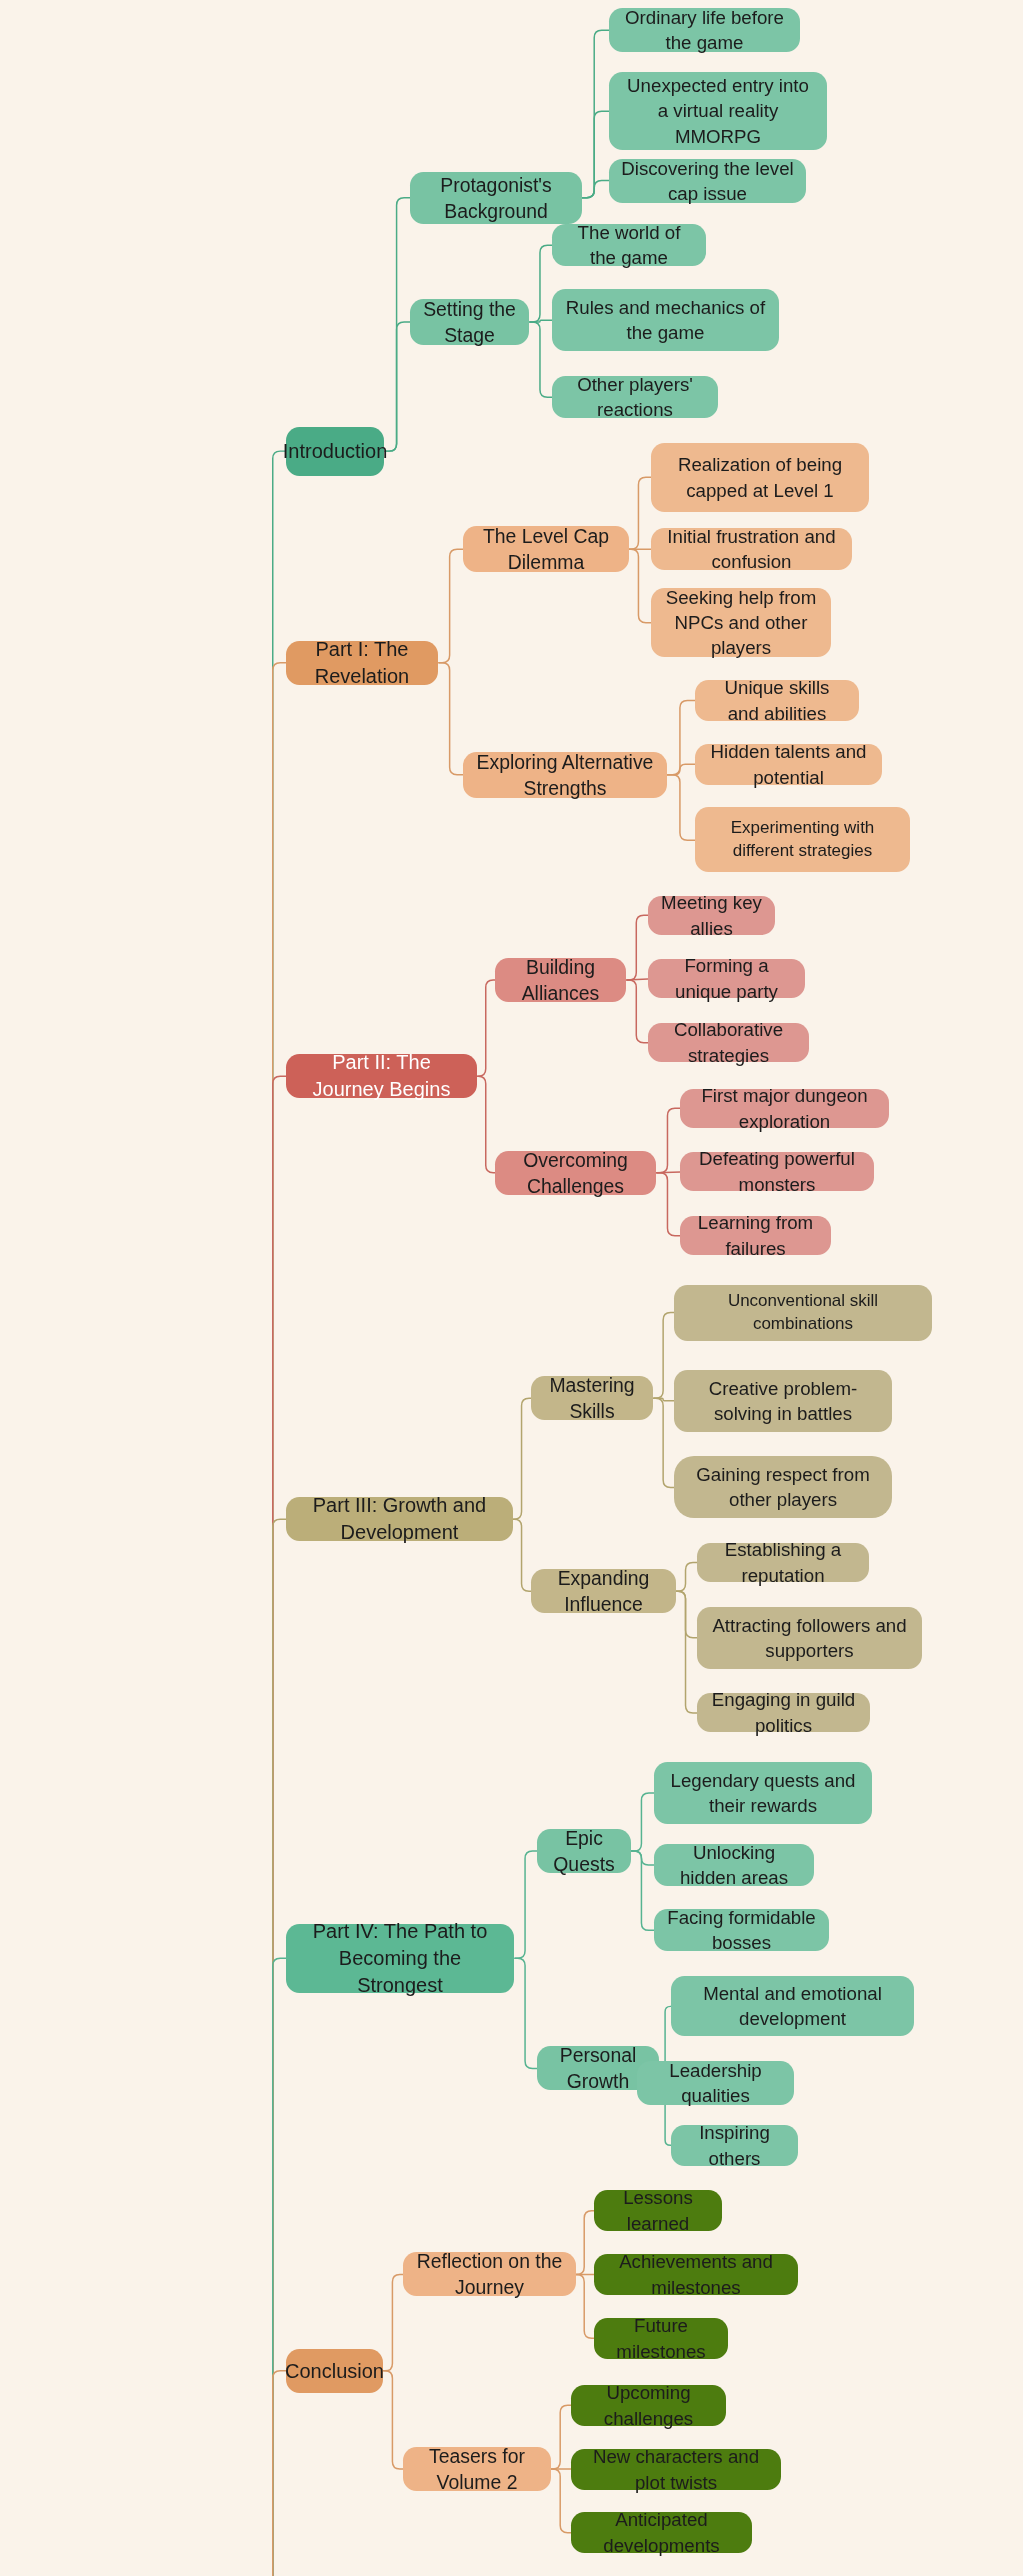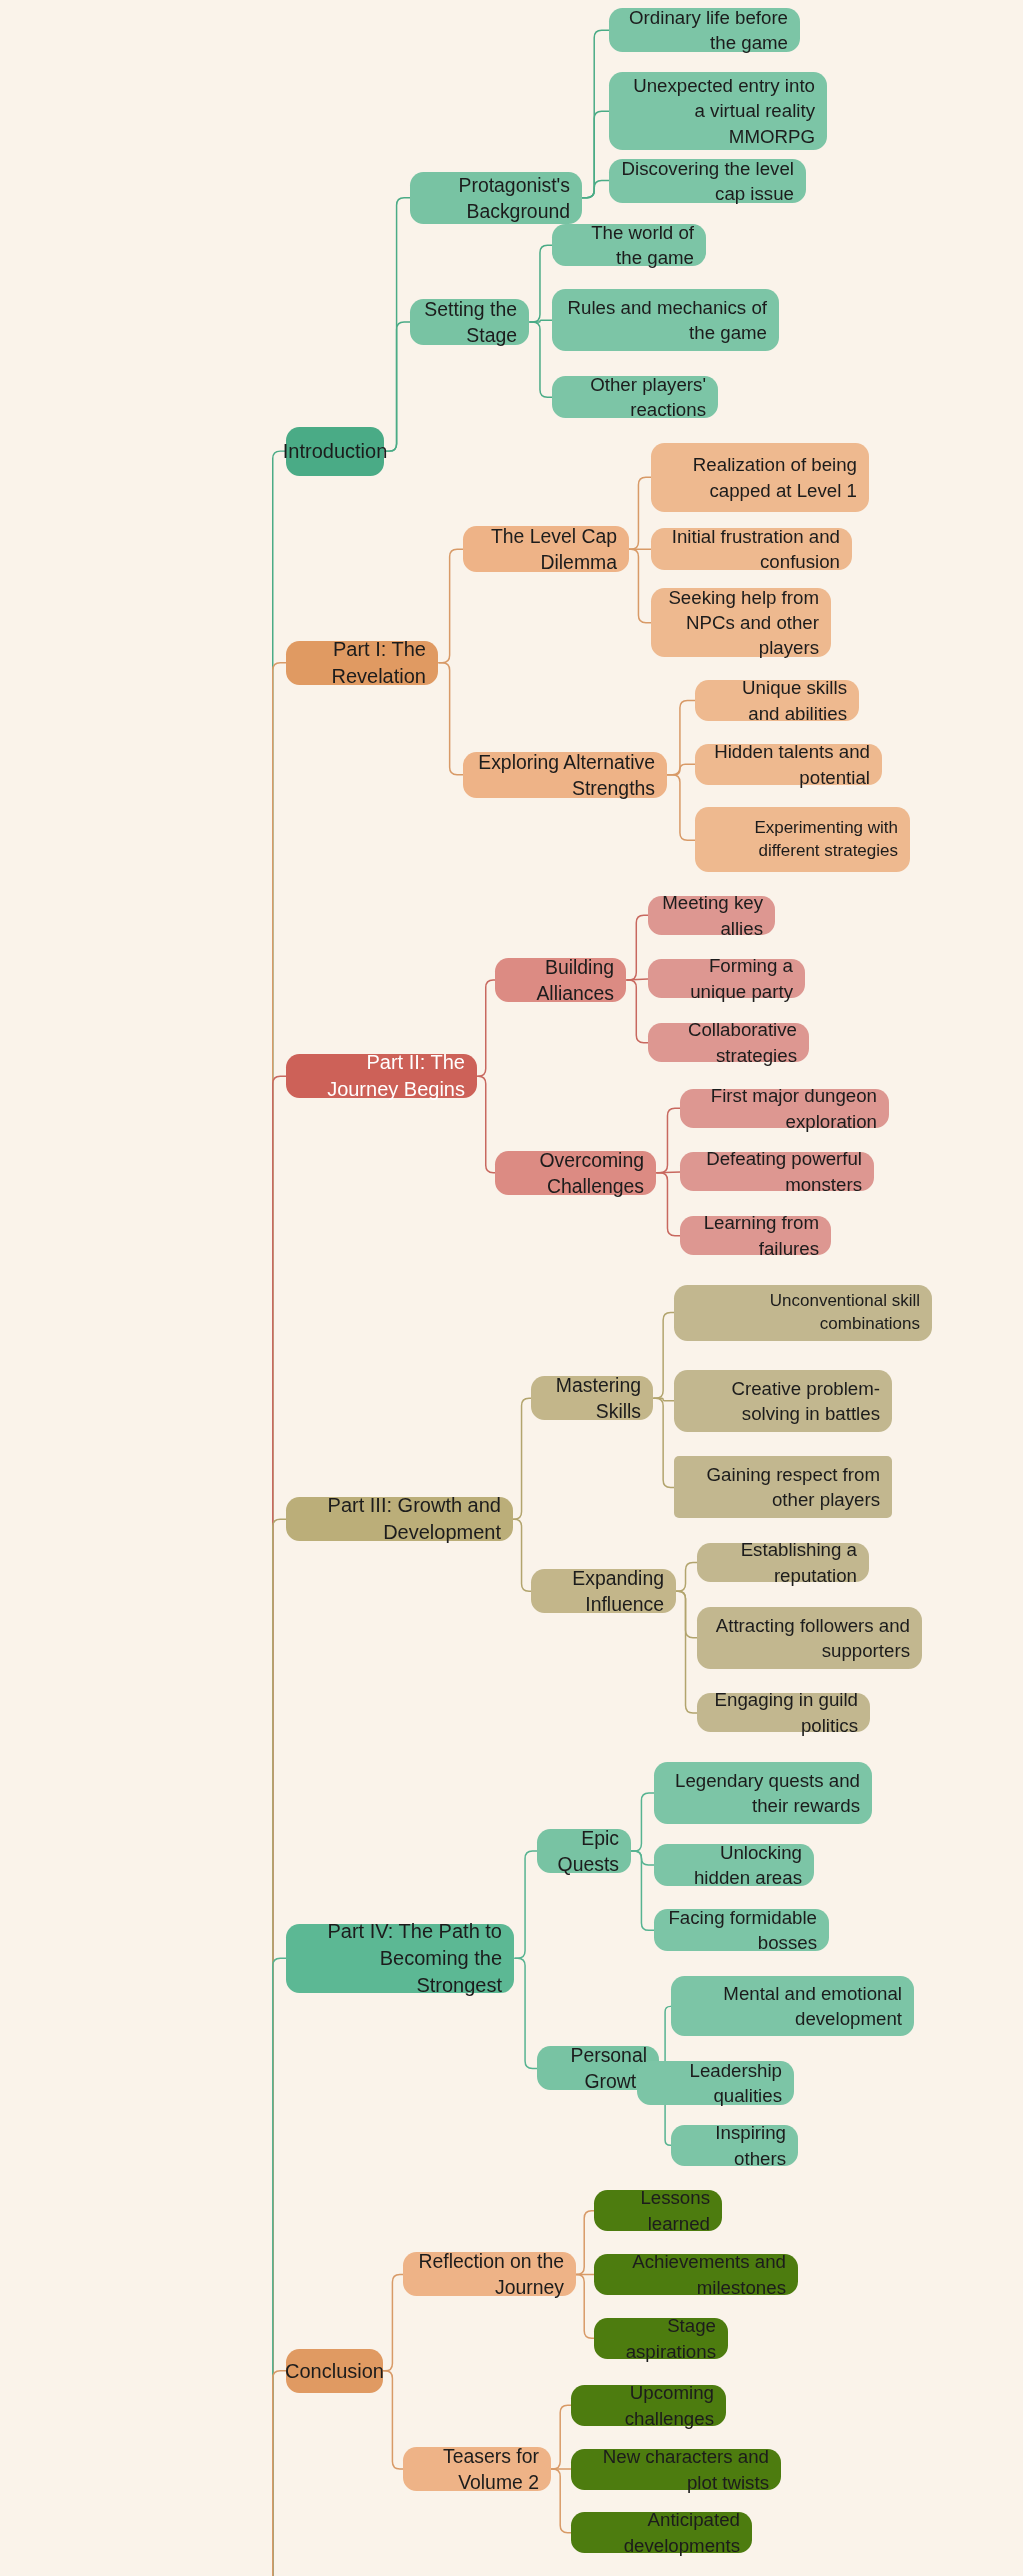--- a/index.html
+++ b/index.html
@@ -22,21 +22,21 @@
     height: 2576px;
     pointer-events: none;
   }
   .node {
     position: absolute;
     box-sizing: border-box;
     border-radius: 6.7px;
     display: flex;
     align-items: center;
     justify-content: center;
-    text-align: right;
+    text-align: center;
     line-height: 1.35;
     color: #1c1c1c;
     padding: 3px 7.5px;
     z-index: 2;
   }
   
   .b-intro   { background: #4aab86; }
   .b-p1      { background: #e09a62; }
   .b-p2      { background: #cd6158; color:#ffffff; }
   .b-p3      { background: #bbae79; }
@@ -156,21 +156,21 @@
   <div class="node lvl2 s-p2" style="left: 495px; top: 1151px; width: 161px; height: 44px; font-size: 19.4px; border-radius: 13.4px; padding: 4.9px 12px;">Overcoming Challenges</div>
   <div class="node lvl3 l-p2" style="left: 680px; top: 1089px; width: 209px; height: 39px; font-size: 18.7px; border-radius: 13.4px; padding: 4.9px 12px;">First major dungeon exploration</div>
   <div class="node lvl3 l-p2" style="left: 680px; top: 1152px; width: 194px; height: 39px; font-size: 18.7px; border-radius: 13.4px; padding: 4.9px 12px;">Defeating powerful monsters</div>
   <div class="node lvl3 l-p2" style="left: 680px; top: 1216px; width: 151px; height: 39px; font-size: 18.7px; border-radius: 13.4px; padding: 4.9px 12px;">Learning from failures</div>
 
   <div class="node lvl1 b-p3" style="left: 286px; top: 1497px; width: 227px; height: 44px; font-size: 20px; border-radius: 13.4px; padding: 4.9px 12px;">Part III: Growth and Development</div>
 
   <div class="node lvl2 s-p3" style="left: 531px; top: 1376px; width: 122px; height: 44px; font-size: 19.4px; border-radius: 13.4px; padding: 4.9px 12px;">Mastering Skills</div>
   <div class="node lvl3 l-p3" style="left: 674px; top: 1285px; width: 258px; height: 56px; font-size: 17px; border-radius: 13.4px; padding: 4.9px 12px;">Unconventional skill combinations</div>
   <div class="node lvl3 l-p3" style="left: 674px; top: 1370px; width: 218px; height: 62px; font-size: 18.7px; border-radius: 13.4px; padding: 4.9px 12px;">Creative problem-solving in battles</div>
-  <div class="node lvl3 l-p3" style="left: 674px; top: 1456px; width: 218px; height: 62px; font-size: 18.7px; border-radius: 5px; padding: 4.9px 12px;">Gaining respect from other players</div>
+  <div class="node lvl3 l-p3" style="left: 674px; top: 1456px; width: 218px; height: 62px; font-size: 18.7px; border-radius: 20px; padding: 4.9px 12px;">Gaining respect from other players</div>
 
   <div class="node lvl2 s-p3" style="left: 531px; top: 1569px; width: 145px; height: 44px; font-size: 19.4px; border-radius: 13.4px; padding: 4.9px 12px;">Expanding Influence</div>
   <div class="node lvl3 l-p3" style="left: 697px; top: 1543px; width: 172px; height: 39px; font-size: 18.7px; border-radius: 13.4px; padding: 4.9px 12px;">Establishing a reputation</div>
   <div class="node lvl3 l-p3" style="left: 697px; top: 1607px; width: 225px; height: 62px; font-size: 18.7px; border-radius: 13.4px; padding: 4.9px 12px;">Attracting followers and supporters</div>
   <div class="node lvl3 l-p3" style="left: 697px; top: 1693px; width: 173px; height: 39px; font-size: 18.7px; border-radius: 13.4px; padding: 4.9px 12px;">Engaging in guild politics</div>
 
   <div class="node lvl1 b-p4" style="left: 286px; top: 1924px; width: 228px; height: 69px; font-size: 20px; border-radius: 13.4px; padding: 4.9px 12px;">Part IV: The Path to Becoming the Strongest</div>
 
   <div class="node lvl2 s-p4" style="left: 537px; top: 1829px; width: 94px; height: 44px; font-size: 19.4px; border-radius: 13.4px; padding: 4.9px 12px;">Epic Quests</div>
   <div class="node lvl3 l-p4" style="left: 654px; top: 1762px; width: 218px; height: 62px; font-size: 18.7px; border-radius: 13.4px; padding: 4.9px 12px;">Legendary quests and their rewards</div>
@@ -180,20 +180,20 @@
   <div class="node lvl2 s-p4" style="left: 537px; top: 2046px; width: 122px; height: 44px; font-size: 19.4px; border-radius: 13.4px; padding: 4.9px 12px;">Personal Growth</div>
   <div class="node lvl3 l-p4" style="left: 671px; top: 1976px; width: 243px; height: 60px; font-size: 18.7px; border-radius: 13.4px; padding: 4.9px 12px;">Mental and emotional development</div>
   <div class="node lvl3 l-p4" style="left: 637px; top: 2061px; width: 157px; height: 41px; font-size: 18.7px; border-radius: 13.4px; padding: 22px 12px;">Leadership qualities</div>
   <div class="node lvl3 l-p4" style="left: 671px; top: 2125px; width: 127px; height: 41px; font-size: 18.7px; border-radius: 13.4px; padding: 4.9px 12px;">Inspiring others</div>
 
   <div class="node lvl1 b-concl" style="left: 286px; top: 2349px; width: 97px; height: 44px; font-size: 20px; border-radius: 13.4px; padding: 4.9px 12px;">Conclusion</div>
 
   <div class="node lvl2 s-concl" style="left: 403px; top: 2252px; width: 173px; height: 44px; font-size: 19.4px; border-radius: 13.4px; padding: 4.9px 12px;">Reflection on the Journey</div>
   <div class="node lvl3 l-concl" style="left: 594px; top: 2190px; width: 128px; height: 41px; font-size: 18.7px; border-radius: 13.4px; padding: 4.9px 12px;">Lessons learned</div>
   <div class="node lvl3 l-concl" style="left: 594px; top: 2254px; width: 204px; height: 41px; font-size: 18.7px; border-radius: 13.4px; padding: 4.9px 12px;">Achievements and milestones</div>
-  <div class="node lvl3 l-concl" style="left: 594px; top: 2318px; width: 134px; height: 41px; font-size: 18.7px; border-radius: 13.4px; padding: 4.9px 12px;">Stage aspirations</div>
+  <div class="node lvl3 l-concl" style="left: 594px; top: 2318px; width: 134px; height: 41px; font-size: 18.7px; border-radius: 13.4px; padding: 4.9px 12px;">Future milestones</div>
 
   <div class="node lvl2 s-concl" style="left: 403px; top: 2447px; width: 148px; height: 44px; font-size: 19.4px; border-radius: 13.4px; padding: 4.9px 12px;">Teasers for Volume 2</div>
   <div class="node lvl3 l-concl" style="left: 571px; top: 2385px; width: 155px; height: 41px; font-size: 18.7px; border-radius: 13.4px; padding: 4.9px 12px;">Upcoming challenges</div>
   <div class="node lvl3 l-concl" style="left: 571px; top: 2449px; width: 210px; height: 41px; font-size: 18.7px; border-radius: 13.4px; padding: 4.9px 12px;">New characters and plot twists</div>
   <div class="node lvl3 l-concl" style="left: 571px; top: 2512px; width: 181px; height: 41px; font-size: 18.7px; border-radius: 13.4px; padding: 4.9px 12px;">Anticipated developments</div>
 </div>
 
 
 </body></html>

